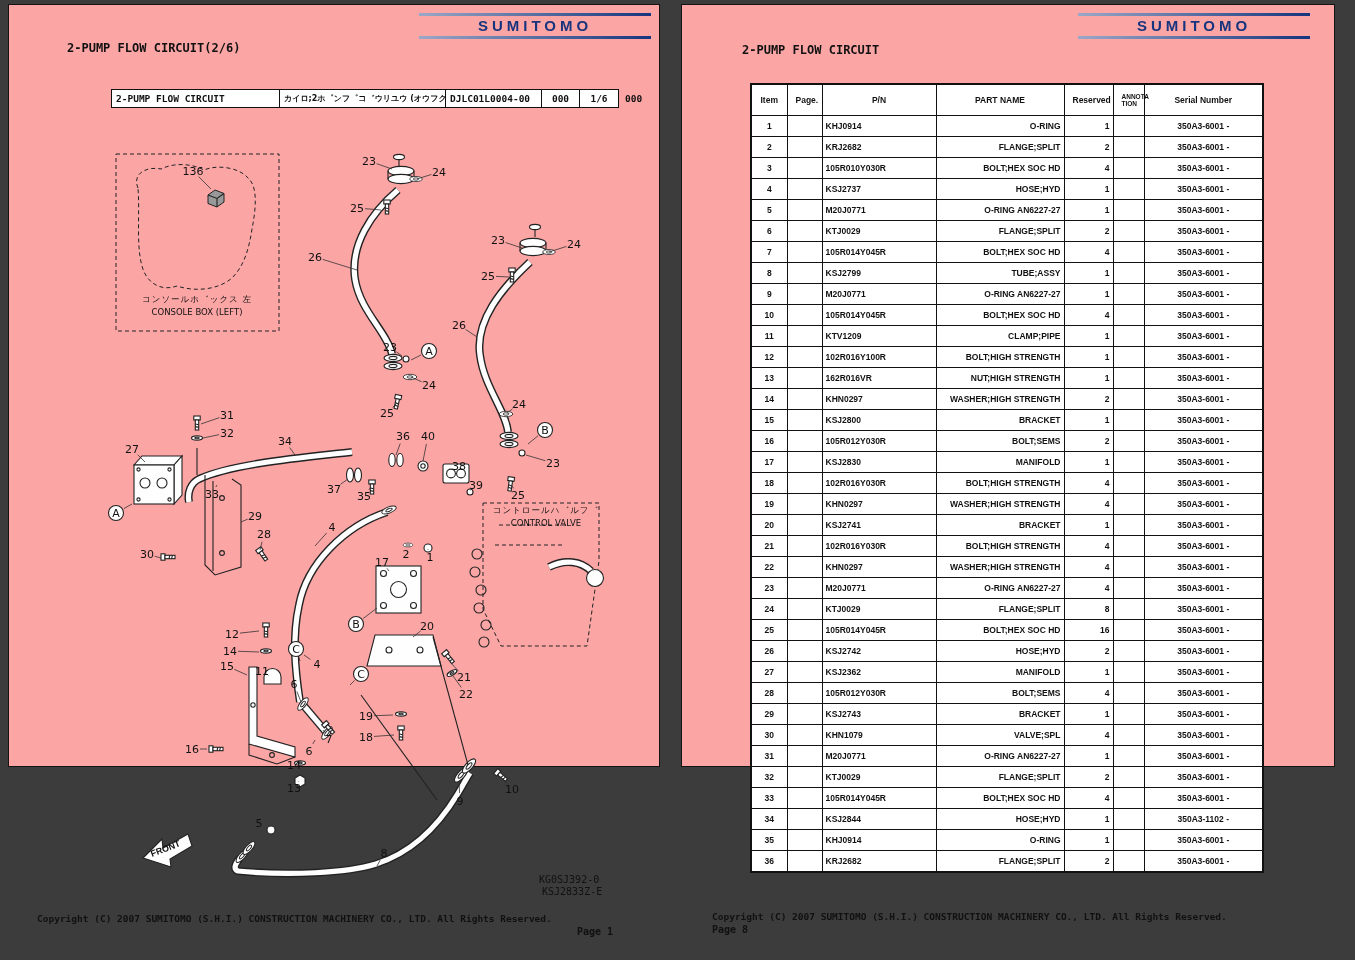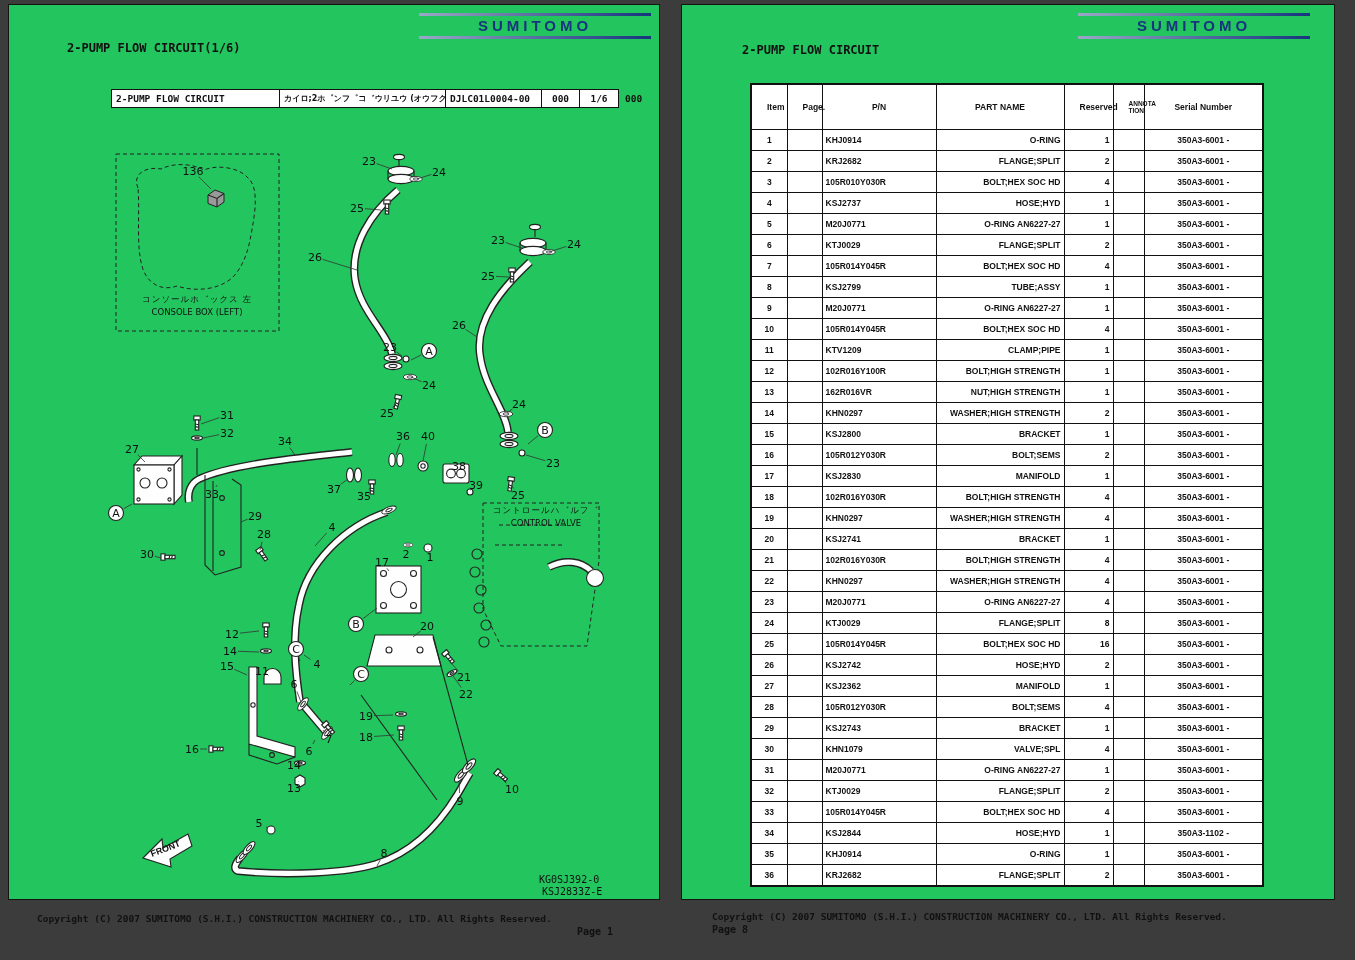--- a/index.html
+++ b/index.html
@@ -1,18 +1,18 @@
 <!DOCTYPE html>
 <html><head>
 <meta charset="utf-8">
 <style>
   *{box-sizing:border-box;margin:0;padding:0}
   html,body{width:1355px;height:960px;background:#3c3c3c;overflow:hidden;
     font-family:"Liberation Sans",sans-serif}
-  .page{position:absolute;top:4px;height:896px;background:#22c55e;border:1px solid #141414}
+  .page{position:absolute;top:4px;height:763px;background:#fca5a5;border:1px solid #141414}
   #left-page{left:8px;width:652px}
   #right-page{left:681px;width:654px}
 
   .logo{position:absolute;top:8px;width:232px}
   .logo .bar{height:3px;background:linear-gradient(to right,#9aa7c6,#17357e)}
   .logo .word{text-align:center;color:#17357e;font:bold 15px "Liberation Sans",sans-serif;
     letter-spacing:4px;padding:1px 0 2px}
 
   .page-title{position:absolute;font:bold 12px "DejaVu Sans Mono",monospace;color:#111;white-space:nowrap}
   .copyright{position:absolute;font:bold 9.5px "DejaVu Sans Mono",monospace;color:#111;white-space:nowrap}
@@ -34,21 +34,21 @@
   .wfill{fill:#fefefe;stroke:#222;stroke-width:1.1}
   .callout{font:11px "DejaVu Sans",sans-serif;fill:#111;text-anchor:middle}
   .leader{stroke:#333;stroke-width:0.8}
   .jp{font:8.5px "DejaVu Sans",sans-serif;fill:#111;text-anchor:middle;letter-spacing:1px}
   .en{font:8.5px "DejaVu Sans",sans-serif;fill:#111;text-anchor:middle}
   .dwg{font:10px "DejaVu Sans Mono",monospace;fill:#111}
   .front{font:bold 9px "Liberation Sans",sans-serif;fill:#111}
 
   #parts-table{position:absolute;left:68px;top:78px;width:512px;border-collapse:collapse;
     table-layout:fixed;border:2px solid #111;background:#fff}
-  #parts-table th{border:1px solid #111;font:bold 8.5px "Liberation Sans",sans-serif;height:23px;padding:15px;color:#111}
+  #parts-table th{border:1px solid #111;font:bold 8.5px "Liberation Sans",sans-serif;height:23px;padding:8px;color:#111}
   #parts-table td{border:1px solid #111;font:bold 8.5px "Liberation Sans",sans-serif;height:21px;
     padding:0 3px;white-space:nowrap;overflow:hidden;color:#111}
   .th-small{display:block;font-size:6.5px;line-height:7px}
   td.c-item{text-align:center}
   td.c-compo{text-align:center}
   td.c-pn{text-align:left;padding-left:5px}
   td.c-name{text-align:right;padding-left:5px}
   td.c-qty{text-align:right;padding-right:10px}
   td.c-ann{text-align:center}
   td.c-serial{text-align:center;padding-left:7px}
@@ -56,21 +56,21 @@
 </head>
 <body>
 
 <div class="page" id="left-page">
   <div class="logo" style="left:410px">
     <div class="bar"></div>
     <div class="word">SUMITOMO</div>
     <div class="bar"></div>
   </div>
 
-  <div class="page-title" style="left:58px;top:36px">2-PUMP FLOW CIRCUIT(1/6)</div>
+  <div class="page-title" style="left:58px;top:36px">2-PUMP FLOW CIRCUIT(2/6)</div>
 
   <div class="header-strip">
     <div class="cell c1">2-PUMP FLOW CIRCUIT</div>
     <div class="cell c2">カイロ;2ホ゜ンフ゜コ゛ウリユウ (オウフク) SH300-3</div>
     <div class="cell c3">DJLC01L0004-00</div>
     <div class="cell c4">000</div>
     <div class="cell c5">1/6</div>
   </div>
   <div class="header-extra">000</div>
 

